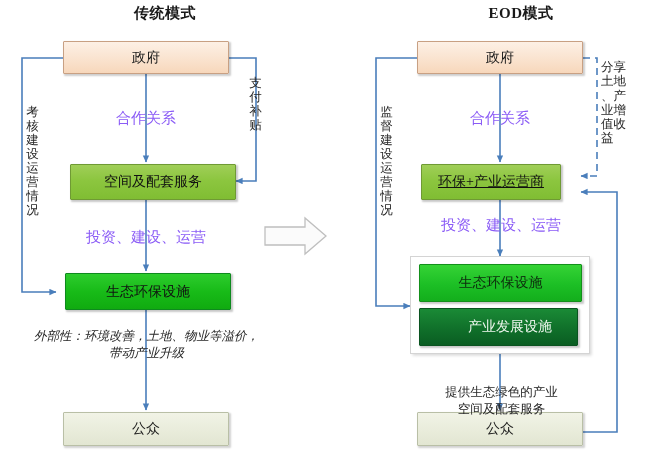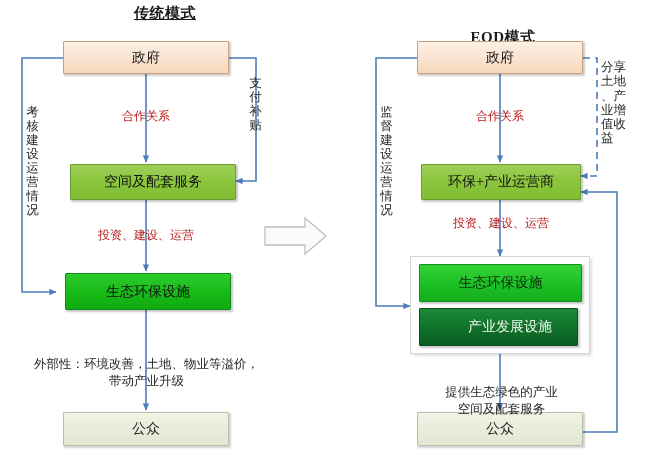--- a/index.html
+++ b/index.html
@@ -26,21 +26,20 @@
     height: 464px;
     pointer-events: none;
   }
 
   
   .panel-title {
     position: absolute;
     font-size: 15px;
     font-weight: 700;
     color: #1a1a1a;
-    text-decoration: underline;
     text-align: center;
     letter-spacing: 0.5px;
     white-space: nowrap;
   }
 
   
   .node {
     position: absolute;
     box-sizing: border-box;
     display: flex;
@@ -92,23 +91,23 @@
     position: absolute;
     box-sizing: border-box;
     background: #ffffff;
     border: 1px solid #d4d4d4;
     box-shadow: 1.5px 1.5px 3px rgba(0,0,0,0.16);
   }
 
   
   .edge-label {
     position: absolute;
-    font-size: 12px;
+    font-size: 15px;
     line-height: 1.25;
-    color: #b91c1c;
+    color: #8b5cf6;
     text-align: center;
     white-space: nowrap;
   }
   .vlabel {
     position: absolute;
     font-size: 12.5px;
     line-height: 1.12;
     color: #262626;
     text-align: center;
   }
@@ -169,21 +168,21 @@
     <path d="M417,58 L376,58 L376,306 L410,306" stroke="#4a7ebb" stroke-width="1.6" fill="none" marker-end="url(#ah)"></path>
 
     <path d="M500,200 L500,256" stroke="#4a7ebb" stroke-width="1.6" fill="none" marker-end="url(#ah)"></path>
 
     <path d="M500,354 L500,410" stroke="#4a7ebb" stroke-width="1.6" fill="none" marker-end="url(#ah)"></path>
 
     <path d="M583,432 L617,432 L617,192 L581,192" stroke="#4a7ebb" stroke-width="1.6" fill="none" marker-end="url(#ah)"></path>
   </svg>
 
   <div class="panel-title" style="left:85px; top:4px; width:160px;">传统模式</div>
-  <div class="panel-title" style="left:423px; top:4px; width:160px;margin-top:24px;">EOD模式</div>
+  <div class="panel-title" style="left:441px; top:4px; width:160px;">EOD模式</div>
 
   <div class="node node-gov" style="left:63px; top:41px; width:166px; height:33px;">政府</div>
 
   <div class="node node-lightgreen" style="left:70px; top:164px; width:166px; height:36px;">空间及配套服务</div>
 
   <div class="node node-green" style="left:65px; top:273px; width:166px; height:37px;">生态环保设施</div>
 
   <div class="node node-public" style="left:63px; top:412px; width:166px; height:34px;">公众</div>
 
   <div class="edge-label" style="left:96px; top:109px; width:100px;">合作关系</div>
@@ -201,32 +200,32 @@
     <span>建</span>
     <span>设</span>
     <span>运</span>
     <span>营</span>
     <span>情</span>
     <span>况</span>
   </div>
 
   <div class="edge-label" style="left:81px; top:228px; width:130px;">投资、建设、运营</div>
 
-  <div class="note-block" style="left:14px; top:356px; width:265px;">
+  <div class="note-block" style="left:14px; top:328px; width:265px;font-style:italic;">
     <span>外部性：环境改善，土地、物业等溢价，</span>
     <span>带动产业升级</span>
   </div>
 
   <svg class="big-arrow" style="left:264px; top:216px;" width="64" height="40" viewBox="0 0 64 40">
     <path d="M1,11 L41,11 L41,2 L62,20 L41,38 L41,29 L1,29 Z" fill="#fbfbfb" stroke="#bfbfbf" stroke-width="1.3" stroke-linejoin="miter"></path>
   </svg>
 
   <div class="node node-gov" style="left:417px; top:41px; width:166px; height:33px;">政府</div>
 
-  <div class="node node-lightgreen" style="left:421px; top:164px; width:160px; height:36px;">环保+产业运营商</div>
+  <div class="node node-lightgreen" style="left:421px; top:164px; width:140px; height:36px;text-decoration:underline;">环保+产业运营商</div>
 
   <div class="group-box" style="left:410px; top:256px; width:180px; height:98px;"></div>
 
   <div class="node node-green-bright" style="left:419px; top:264px; width:163px; height:38px;">生态环保设施</div>
 
   <div class="node node-green-dark" style="left:419px; top:308px; width:159px; height:38px;padding-left:23px;">产业发展设施</div>
 
   <div class="node node-public" style="left:417px; top:412px; width:166px; height:34px;">公众</div>
 
   <div class="edge-label" style="left:450px; top:109px; width:100px;">合作关系</div>

